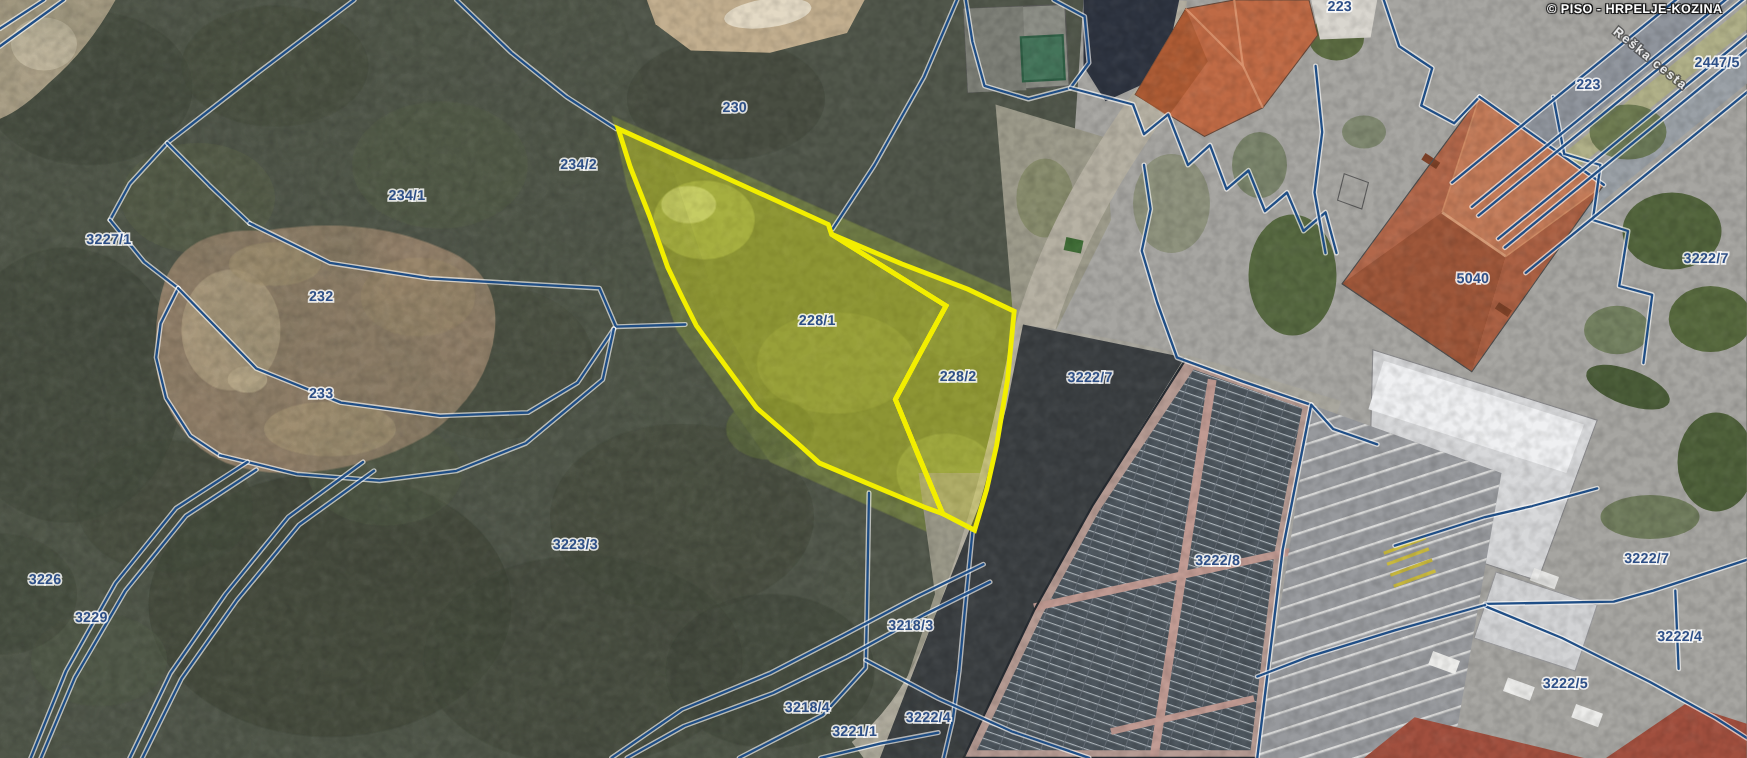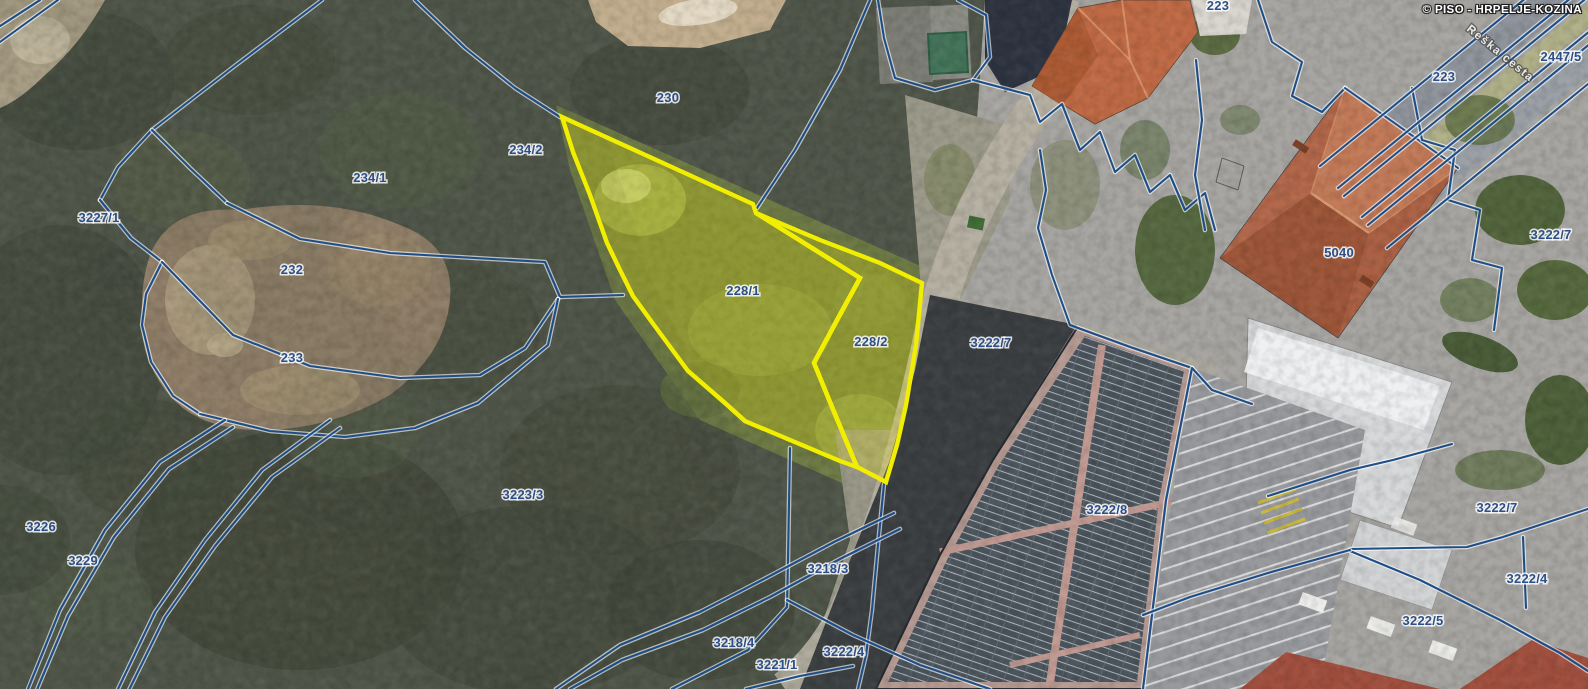--- a/index.html
+++ b/index.html
@@ -6,21 +6,21 @@
   .stage{position:relative;width:1588px;height:689px;overflow:hidden;font-family:"Liberation Sans",sans-serif;}
   .stage svg{position:absolute;inset:0;display:block;}
   .pline-casing{fill:none;stroke:var(--line-casing);stroke-width:4.6;stroke-linejoin:round;stroke-linecap:round;}
   .pline-core{fill:none;stroke:var(--line-blue);stroke-width:2.1;stroke-linejoin:round;stroke-linecap:round;}
   .hl-poly{fill:var(--hl-fill);stroke:var(--hl-stroke);stroke-width:4.4;stroke-linejoin:miter;}
   .parcel-label{font-family:"Liberation Sans",sans-serif;font-size:13px;font-weight:700;
     fill:var(--label-blue);stroke:rgba(255,255,255,.82);stroke-width:3px;paint-order:stroke;
     text-anchor:middle;letter-spacing:.2px;}
   .road-label{font-family:"Liberation Sans",sans-serif;font-size:11.5px;font-weight:700;
     fill:#e9e9e9;stroke:rgba(70,70,70,.75);stroke-width:2.6px;paint-order:stroke;letter-spacing:1.5px;}
-  .watermark{position:absolute;top:3px;right:6px;color:#fff;font-weight:700;font-size:11.5px;letter-spacing:.4px;
+  .watermark{position:absolute;top:3px;right:22px;color:#fff;font-weight:700;font-size:11.5px;letter-spacing:.4px;
     text-shadow:-1px -1px 0 #1a1a1a,1px -1px 0 #1a1a1a,-1px 1px 0 #1a1a1a,1px 1px 0 #1a1a1a,0 0 3px #000;}
 </style>
 </head>
 <body>
 
 <div class="stage" style="--line-blue: #1f4e86; --line-casing: rgba(255,255,255,0.62); --hl-stroke: #f2ee00; --hl-fill: rgba(244,240,0,0.24); --label-blue: #2d4f87;">
 <svg id="map-svg" viewBox="0 0 1588 689" width="1588" height="689">
   <defs>
     <filter id="grainDark" x="0%" y="0%" width="100%" height="100%">
       <feTurbulence type="fractalNoise" baseFrequency="0.12" numOctaves="2" seed="11"></feTurbulence>

